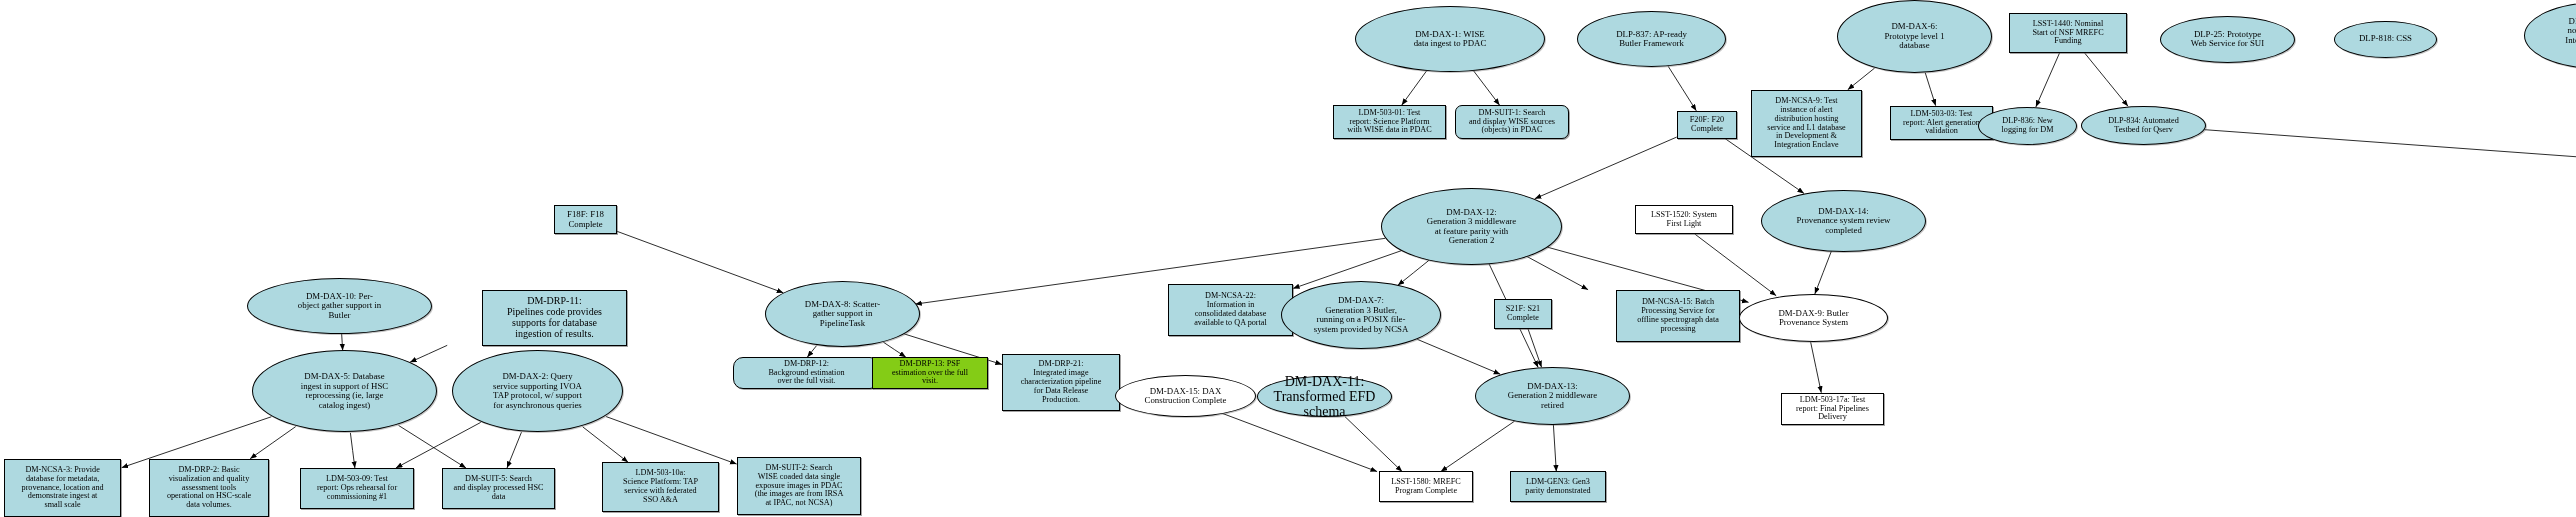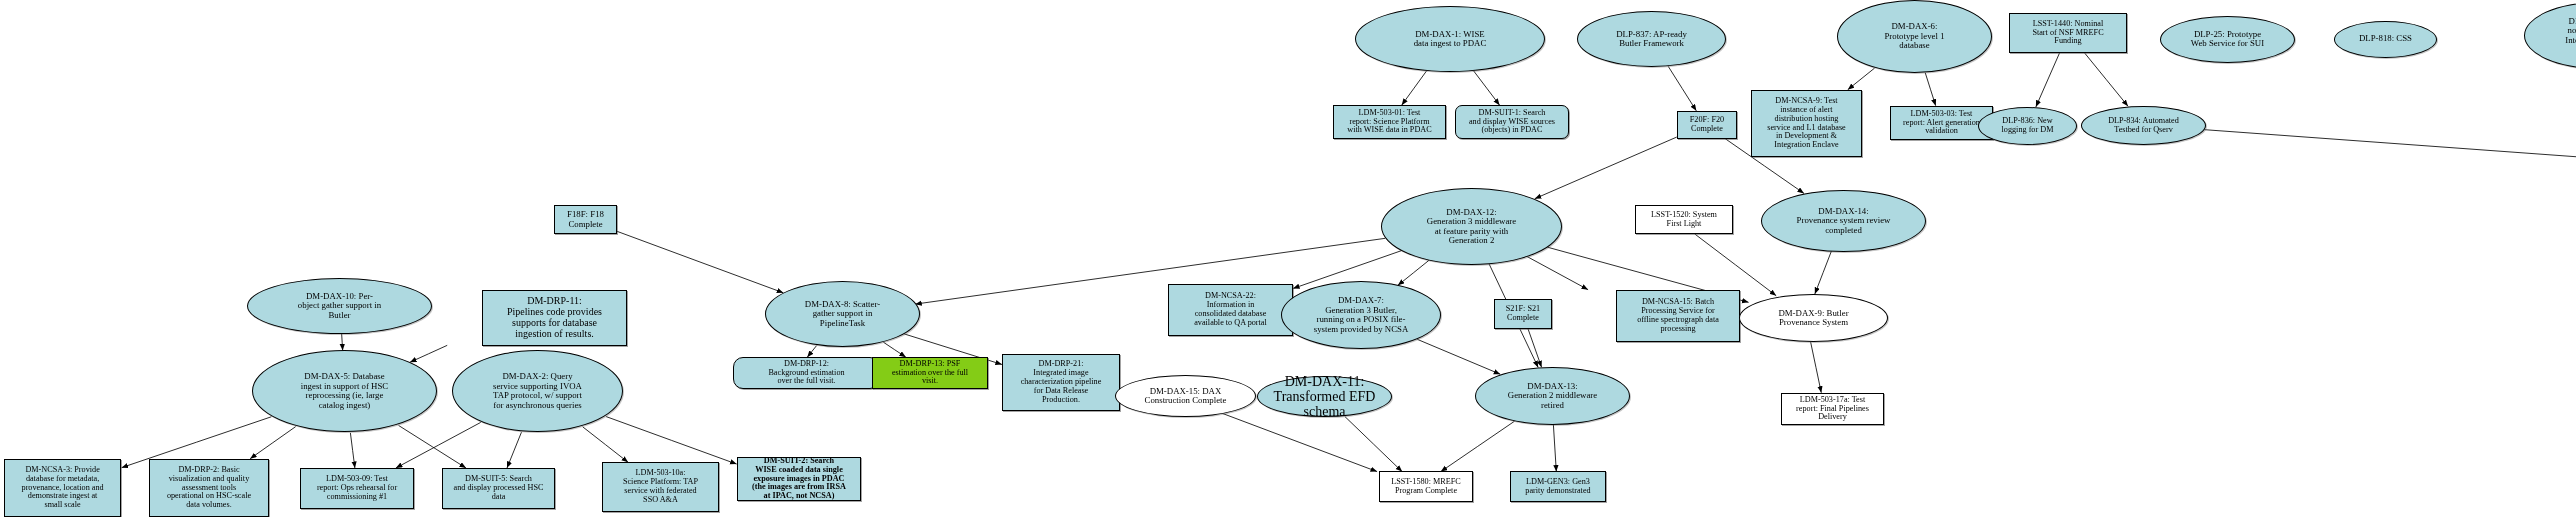--- a/index.html
+++ b/index.html
@@ -273,21 +273,21 @@
         <span class="lbl">DM-SUIT-5: Search
 and display processed HSC
 data</span>
       </div>
       <div class="node box" style="left: 602px; top: 462px; width: 117px; height: 50px; font-size: 8.2px;">
         <span class="lbl">LDM-503-10a:
 Science Platform: TAP
 service with federated
 SSO A&amp;A</span>
       </div>
-      <div class="node box" style="left: 737px; top: 457px; width: 124px; height: 44px; font-size: 8.2px; font-weight: bold;">
+      <div class="node box" style="left: 737px; top: 457px; width: 124px; height: 58px; font-size: 8.2px;">
         <span class="lbl">DM-SUIT-2: Search
 WISE coaded data single
 exposure images in PDAC
 (the images are from IRSA
 at IPAC, not NCSA)</span>
       </div>
       <div class="node box white" style="left: 1371px; top: 471px; width: 94px; height: 31px; font-size: 8.2px;">
         <span class="lbl">LSST-1580: MREFC
 Program Complete</span>
       </div>

